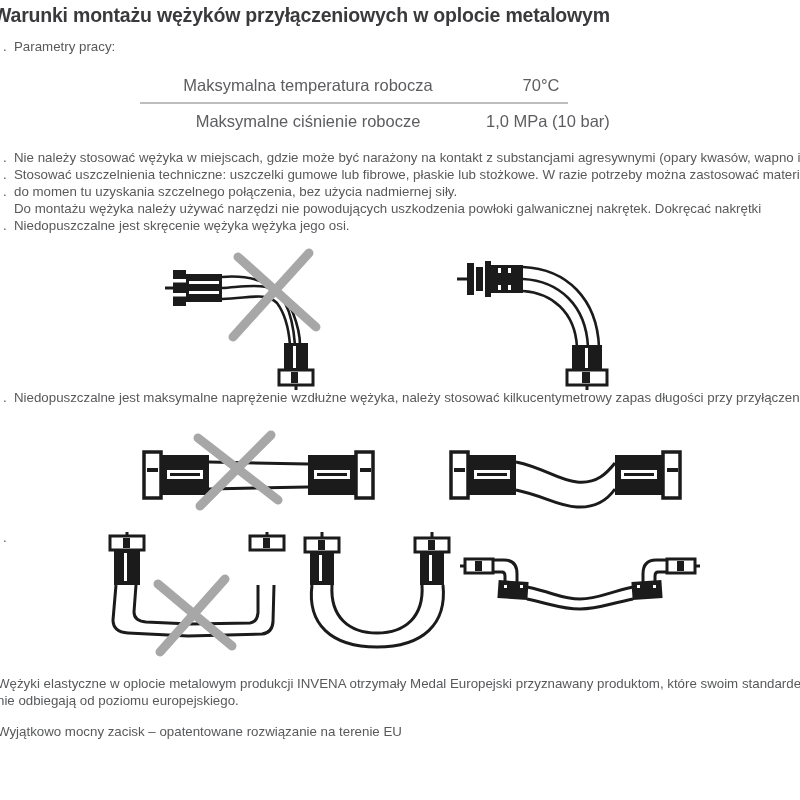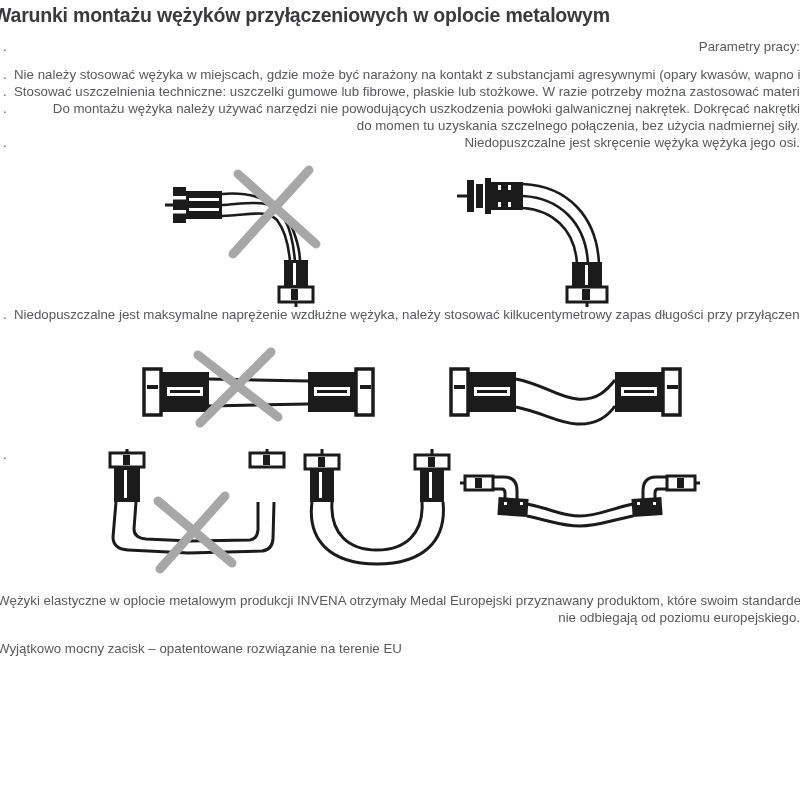--- a/index.html
+++ b/index.html
@@ -9,21 +9,21 @@
   }
   .page{position:relative;width:800px;height:800px;}
 
   .doc-title{
     margin:4px 0 0 -7px;font-size:19.5px;font-weight:bold;color:#3a3a3d;
     letter-spacing:-0.2px;white-space:nowrap;
   }
 
   .li{position:relative;padding-left:14px;font-size:13.3px;line-height:17px;}
   .li .marker{position:absolute;left:3px;top:0;}
-  .line{white-space:nowrap;text-align:right;}
+  .line{white-space:nowrap;}
 
   .li-params{margin-top:11px;}
 
   .ptable{margin:13px 0 0 130px;width:520px;font-size:16.5px;color:#5c5d60;}
   .prow{display:flex;align-items:center;height:34px;}
   .plabel{width:356px;text-align:center;white-space:nowrap;}
   .pvalue{width:110px;text-align:center;white-space:nowrap;}
   .pdivider{border-top:2px solid #bcbdbf;width:428px;margin-left:10px;height:0;}
 
   .rules{margin-top:11px;}
@@ -53,34 +53,45 @@
 
 <div class="page">
 
   <h1 class="doc-title">Warunki montażu wężyków przyłączeniowych w oplocie metalowym</h1>
 
   <div class="li li-params">
     <span class="marker">.</span>
     <div class="line">Parametry pracy:</div>
   </div>
 
+  <div class="ptable">
+    <div class="prow">
+      <div class="plabel">Maksymalna temperatura robocza</div>
+      <div class="pvalue">70°C</div>
+    </div>
+    <div class="pdivider"></div>
+    <div class="prow">
+      <div class="plabel">Maksymalne ciśnienie robocze</div>
+      <div class="pvalue">1,0 MPa (10 bar)</div>
+    </div>
+  </div>
 
   <div class="rules">
     <div class="li">
       <span class="marker">.</span>
       <div class="line">Nie należy stosować wężyka w miejscach, gdzie może być narażony na kontakt z substancjami agresywnymi (opary kwasów, wapno itp.).</div>
     </div>
     <div class="li">
       <span class="marker">.</span>
       <div class="line">Stosować uszczelnienia techniczne: uszczelki gumowe lub fibrowe, płaskie lub stożkowe. W razie potrzeby można zastosować materiały</div>
     </div>
     <div class="li">
       <span class="marker">.</span>
+      <div class="line">do momen tu uzyskania szczelnego połączenia, bez użycia nadmiernej siły.</div>
       <div class="line">Do montażu wężyka należy używać narzędzi nie powodujących uszkodzenia powłoki galwanicznej nakrętek. Dokręcać nakrętki</div>
-      <div class="line">do momen tu uzyskania szczelnego połączenia, bez użycia nadmiernej siły.</div>
     </div>
     <div class="li">
       <span class="marker">.</span>
       <div class="line">Niedopuszczalne jest skręcenie wężyka wężyka jego osi.</div>
     </div>
   </div>
 
   <div class="figrow figrow-1">
     <svg class="fig1" width="200" height="148" viewBox="0 0 200 148">
       <g stroke="#1b1b1b" stroke-width="3" fill="none">

